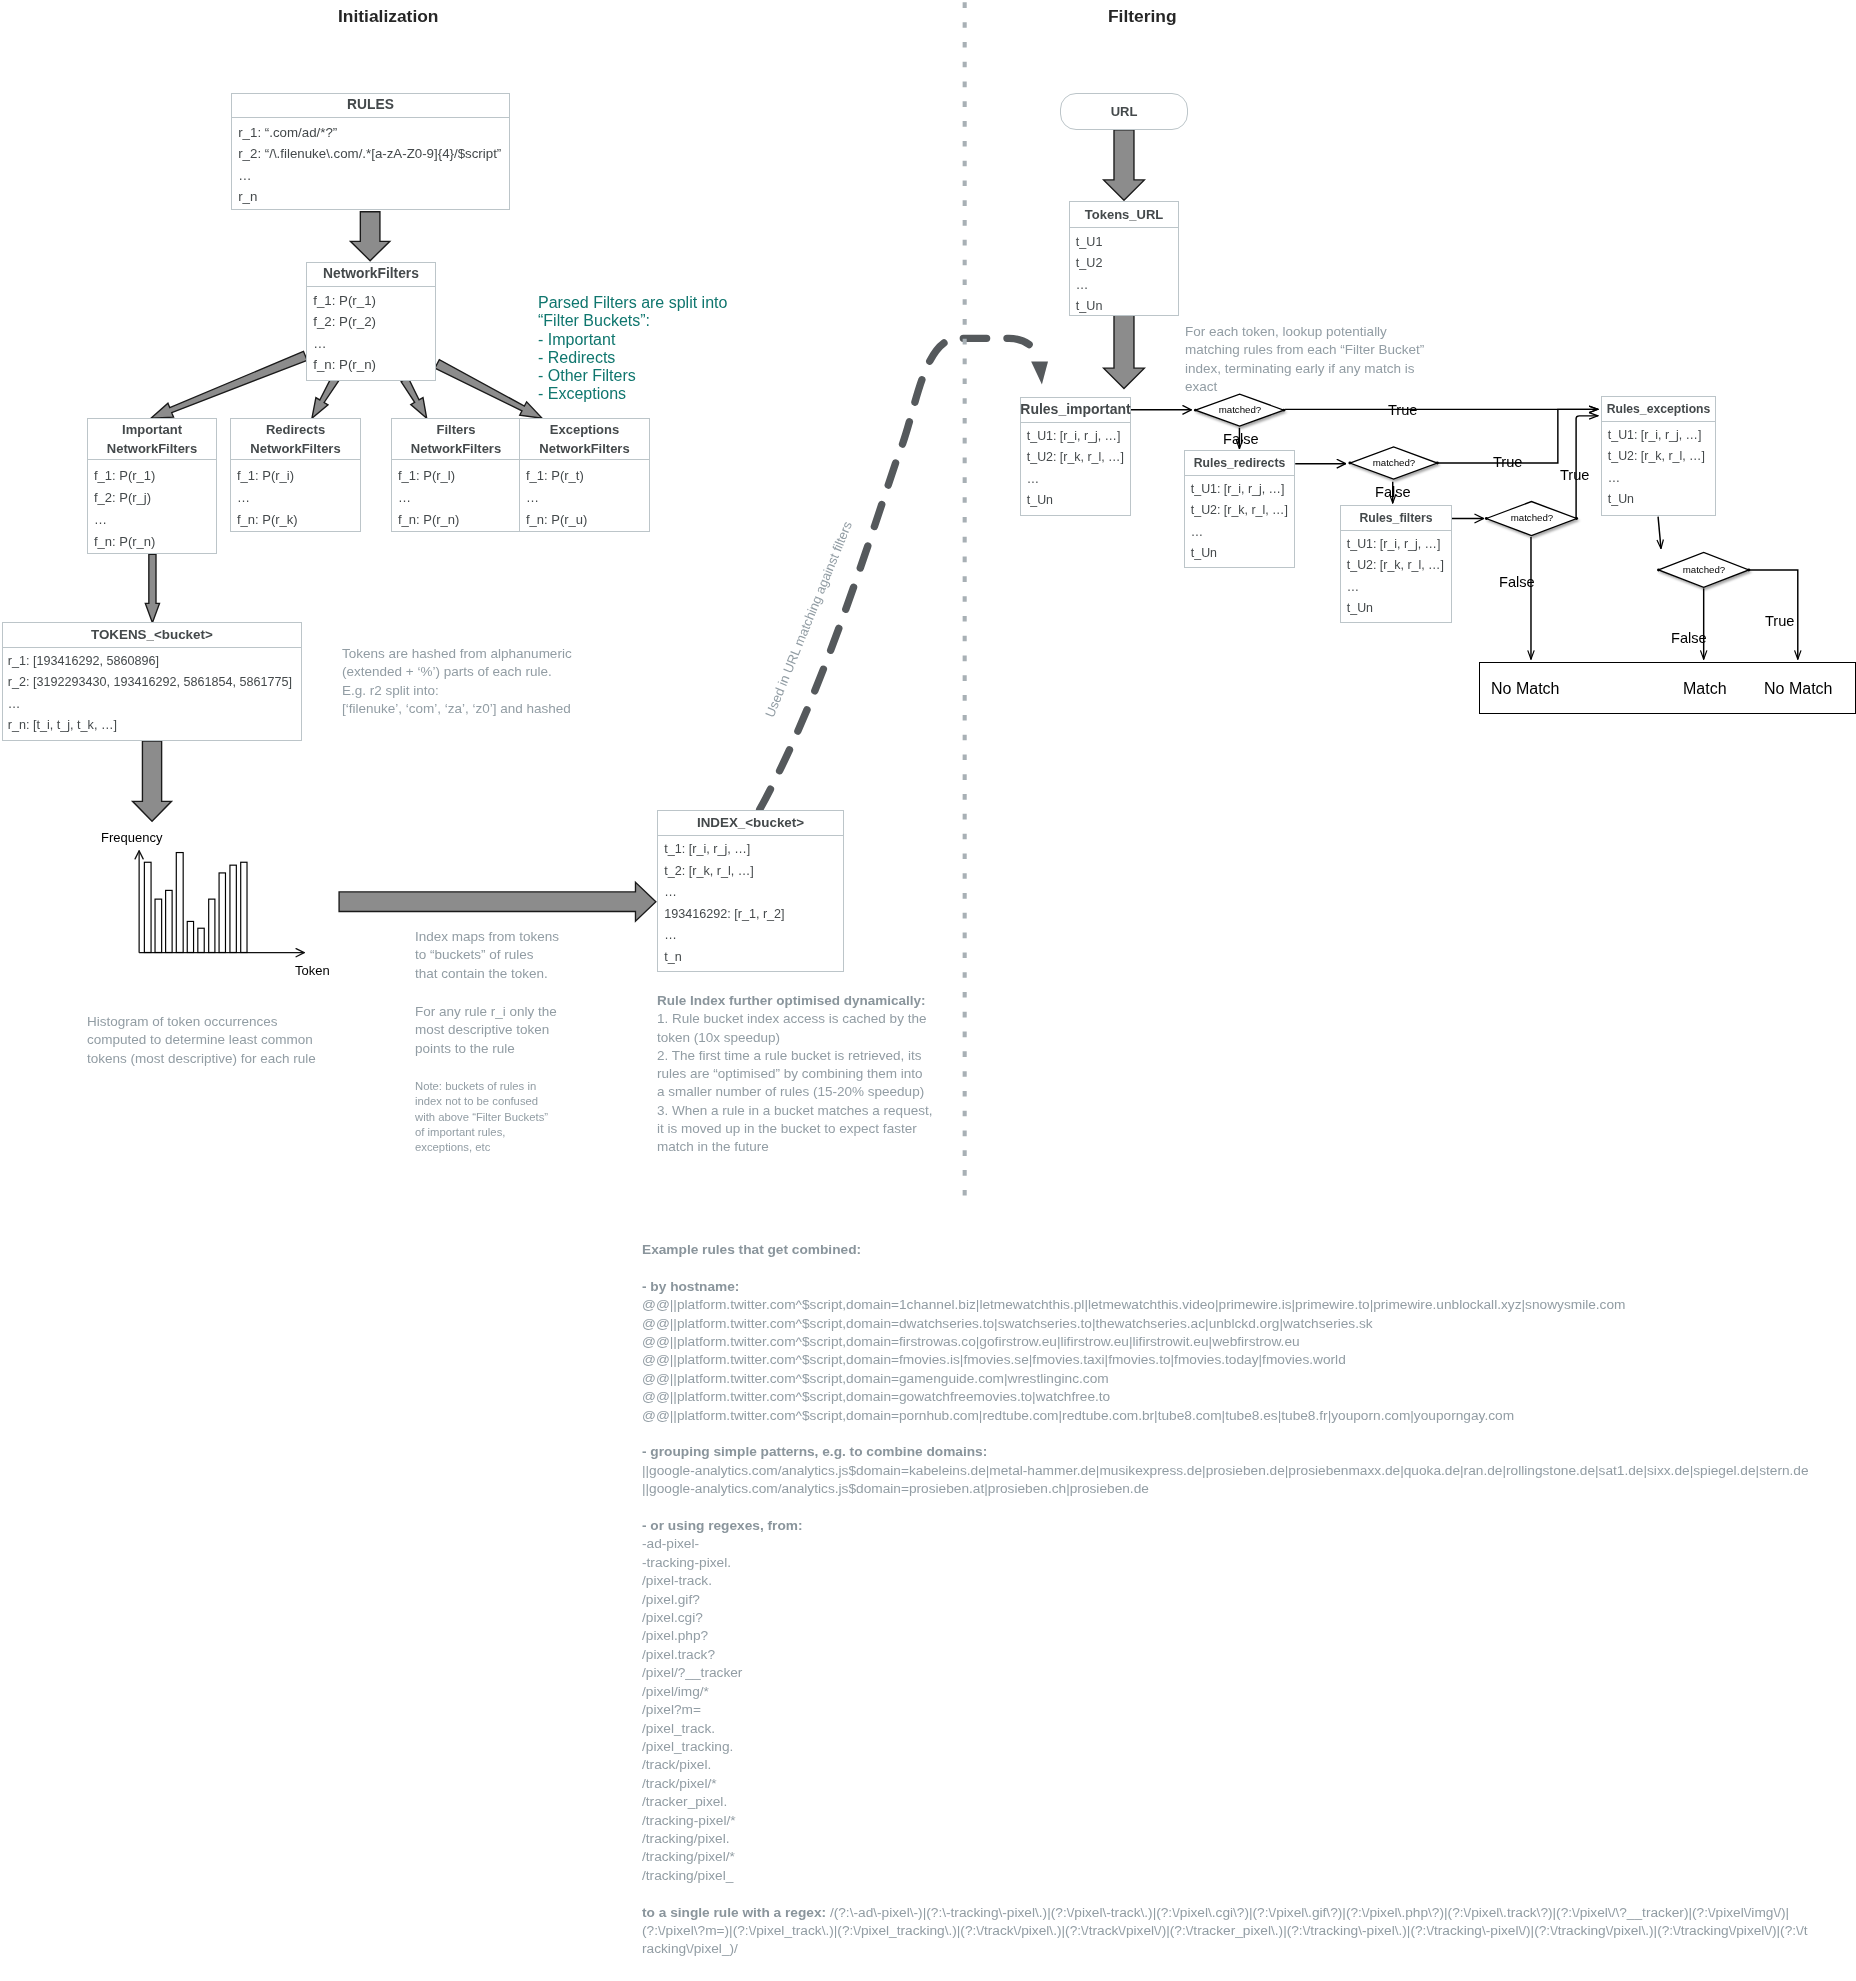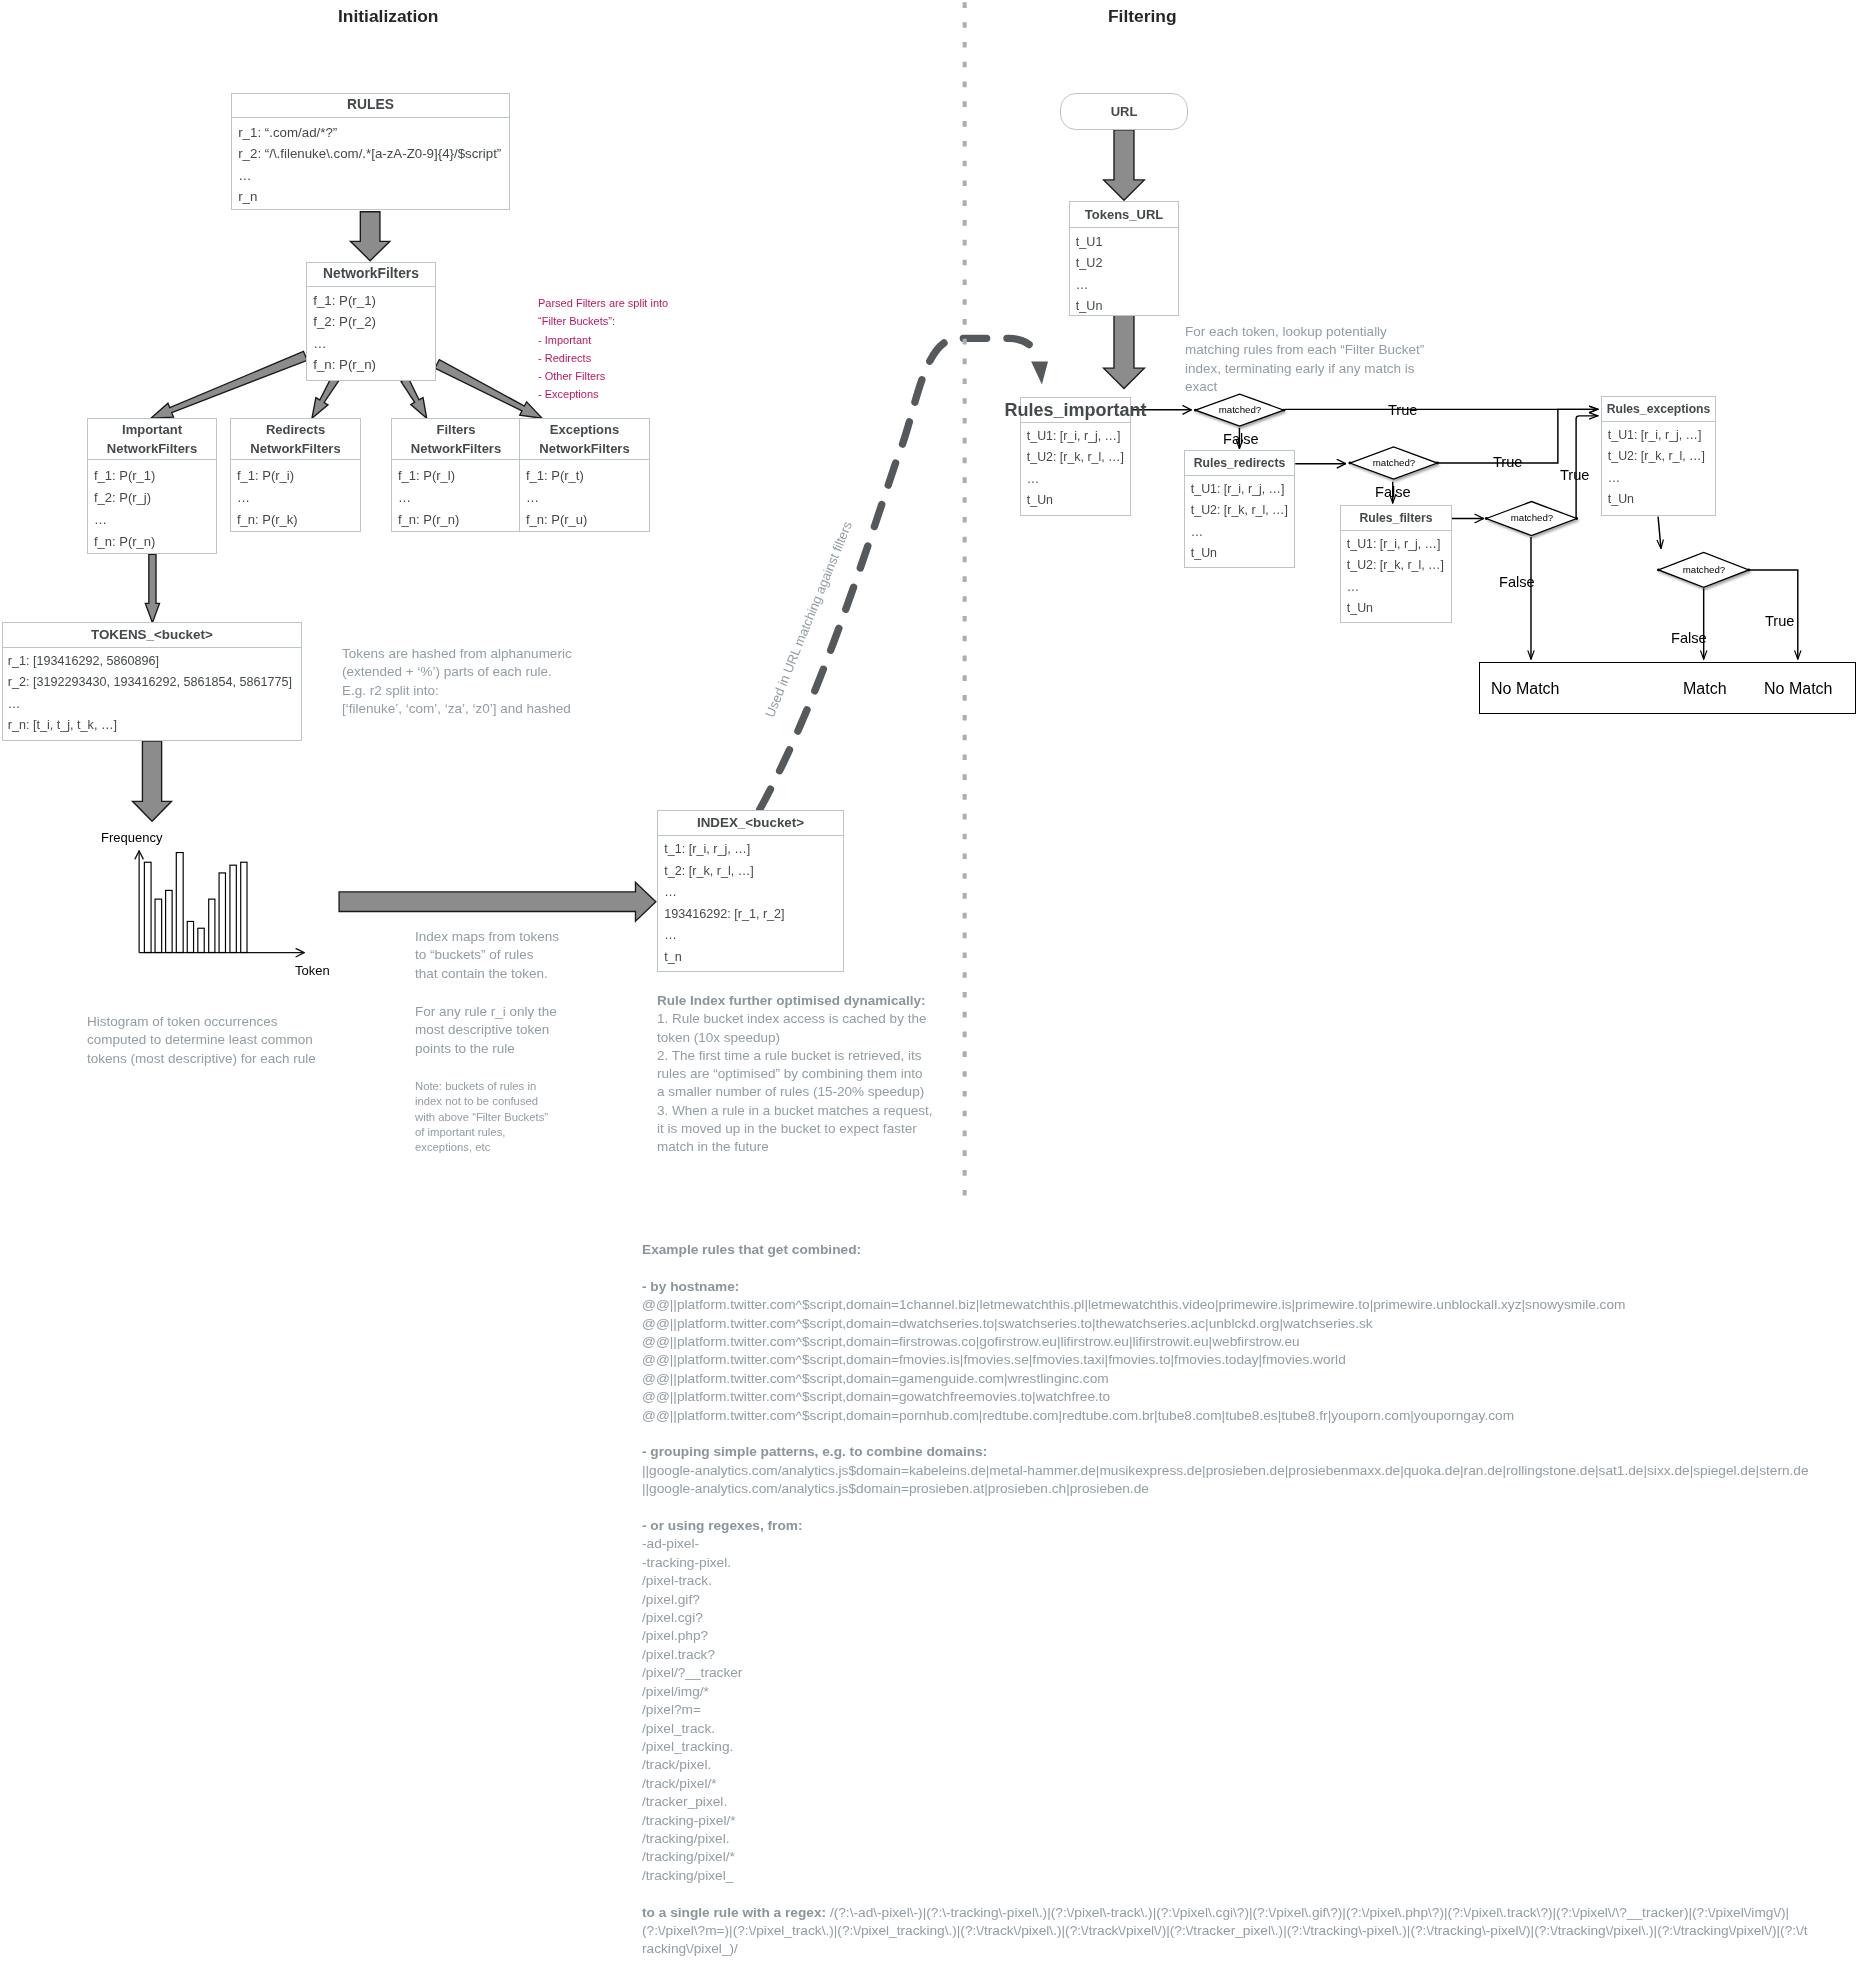--- a/index.html
+++ b/index.html
@@ -224,21 +224,21 @@
         <span>Tokens_URL</span>
       </div>
   <div class="rows" style="font-size:12.6px;line-height:21.5px;padding:3.9px 0 0 5.8px;">
     <div>t_U1</div>
     <div>t_U2</div>
     <div>…</div>
     <div>t_Un</div>
   </div>
 </div>
 <div class="box" style="left:1020px;top:397px;width:111px;height:119px;">
-  <div class="hdr" style="height:25px;font-size:18px;justify-content:flex-end;">
+  <div class="hdr" style="height:25px;font-size:14px;">
         <span>Rules_important</span>
       </div>
   <div class="rows" style="font-size:12.4px;line-height:21.5px;padding:2.9px 0 0 5.8px;">
     <div>t_U1: [r_i, r_j, …]</div>
     <div>t_U2: [r_k, r_l, …]</div>
     <div>…</div>
     <div>t_Un</div>
   </div>
 </div>
 <div class="box" style="left:1184px;top:450px;width:111px;height:118px;">
@@ -268,21 +268,21 @@
         <span>Rules_exceptions</span>
       </div>
   <div class="rows" style="font-size:12.4px;line-height:21.5px;padding:2.9px 0 0 5.8px;">
     <div>t_U1: [r_i, r_j, …]</div>
     <div>t_U2: [r_k, r_l, …]</div>
     <div>…</div>
     <div>t_Un</div>
   </div>
 </div>
 <div class="plainbox" style="left:1479px;top:662px;width:377px;height:52px;"></div>
-<div class="note" style="left:538px;top:294px;font-size:11px;line-height:18.3px;color:#be185d;">
+<div class="note" style="left:538px;top:294px;font-size:16px;line-height:18.3px;color:#0f766e;">
   <div>Parsed Filters are split into</div>
   <div>“Filter Buckets”:</div>
   <div>- Important</div>
   <div>- Redirects</div>
   <div>- Other Filters</div>
   <div>- Exceptions</div>
 </div>
 <div class="note" style="left:342px;top:645px;font-size:13.5px;line-height:18.3px;color:#929da4;">
   <div>Tokens are hashed from alphanumeric</div>
   <div>(extended + ‘%’) parts of each rule.</div>

